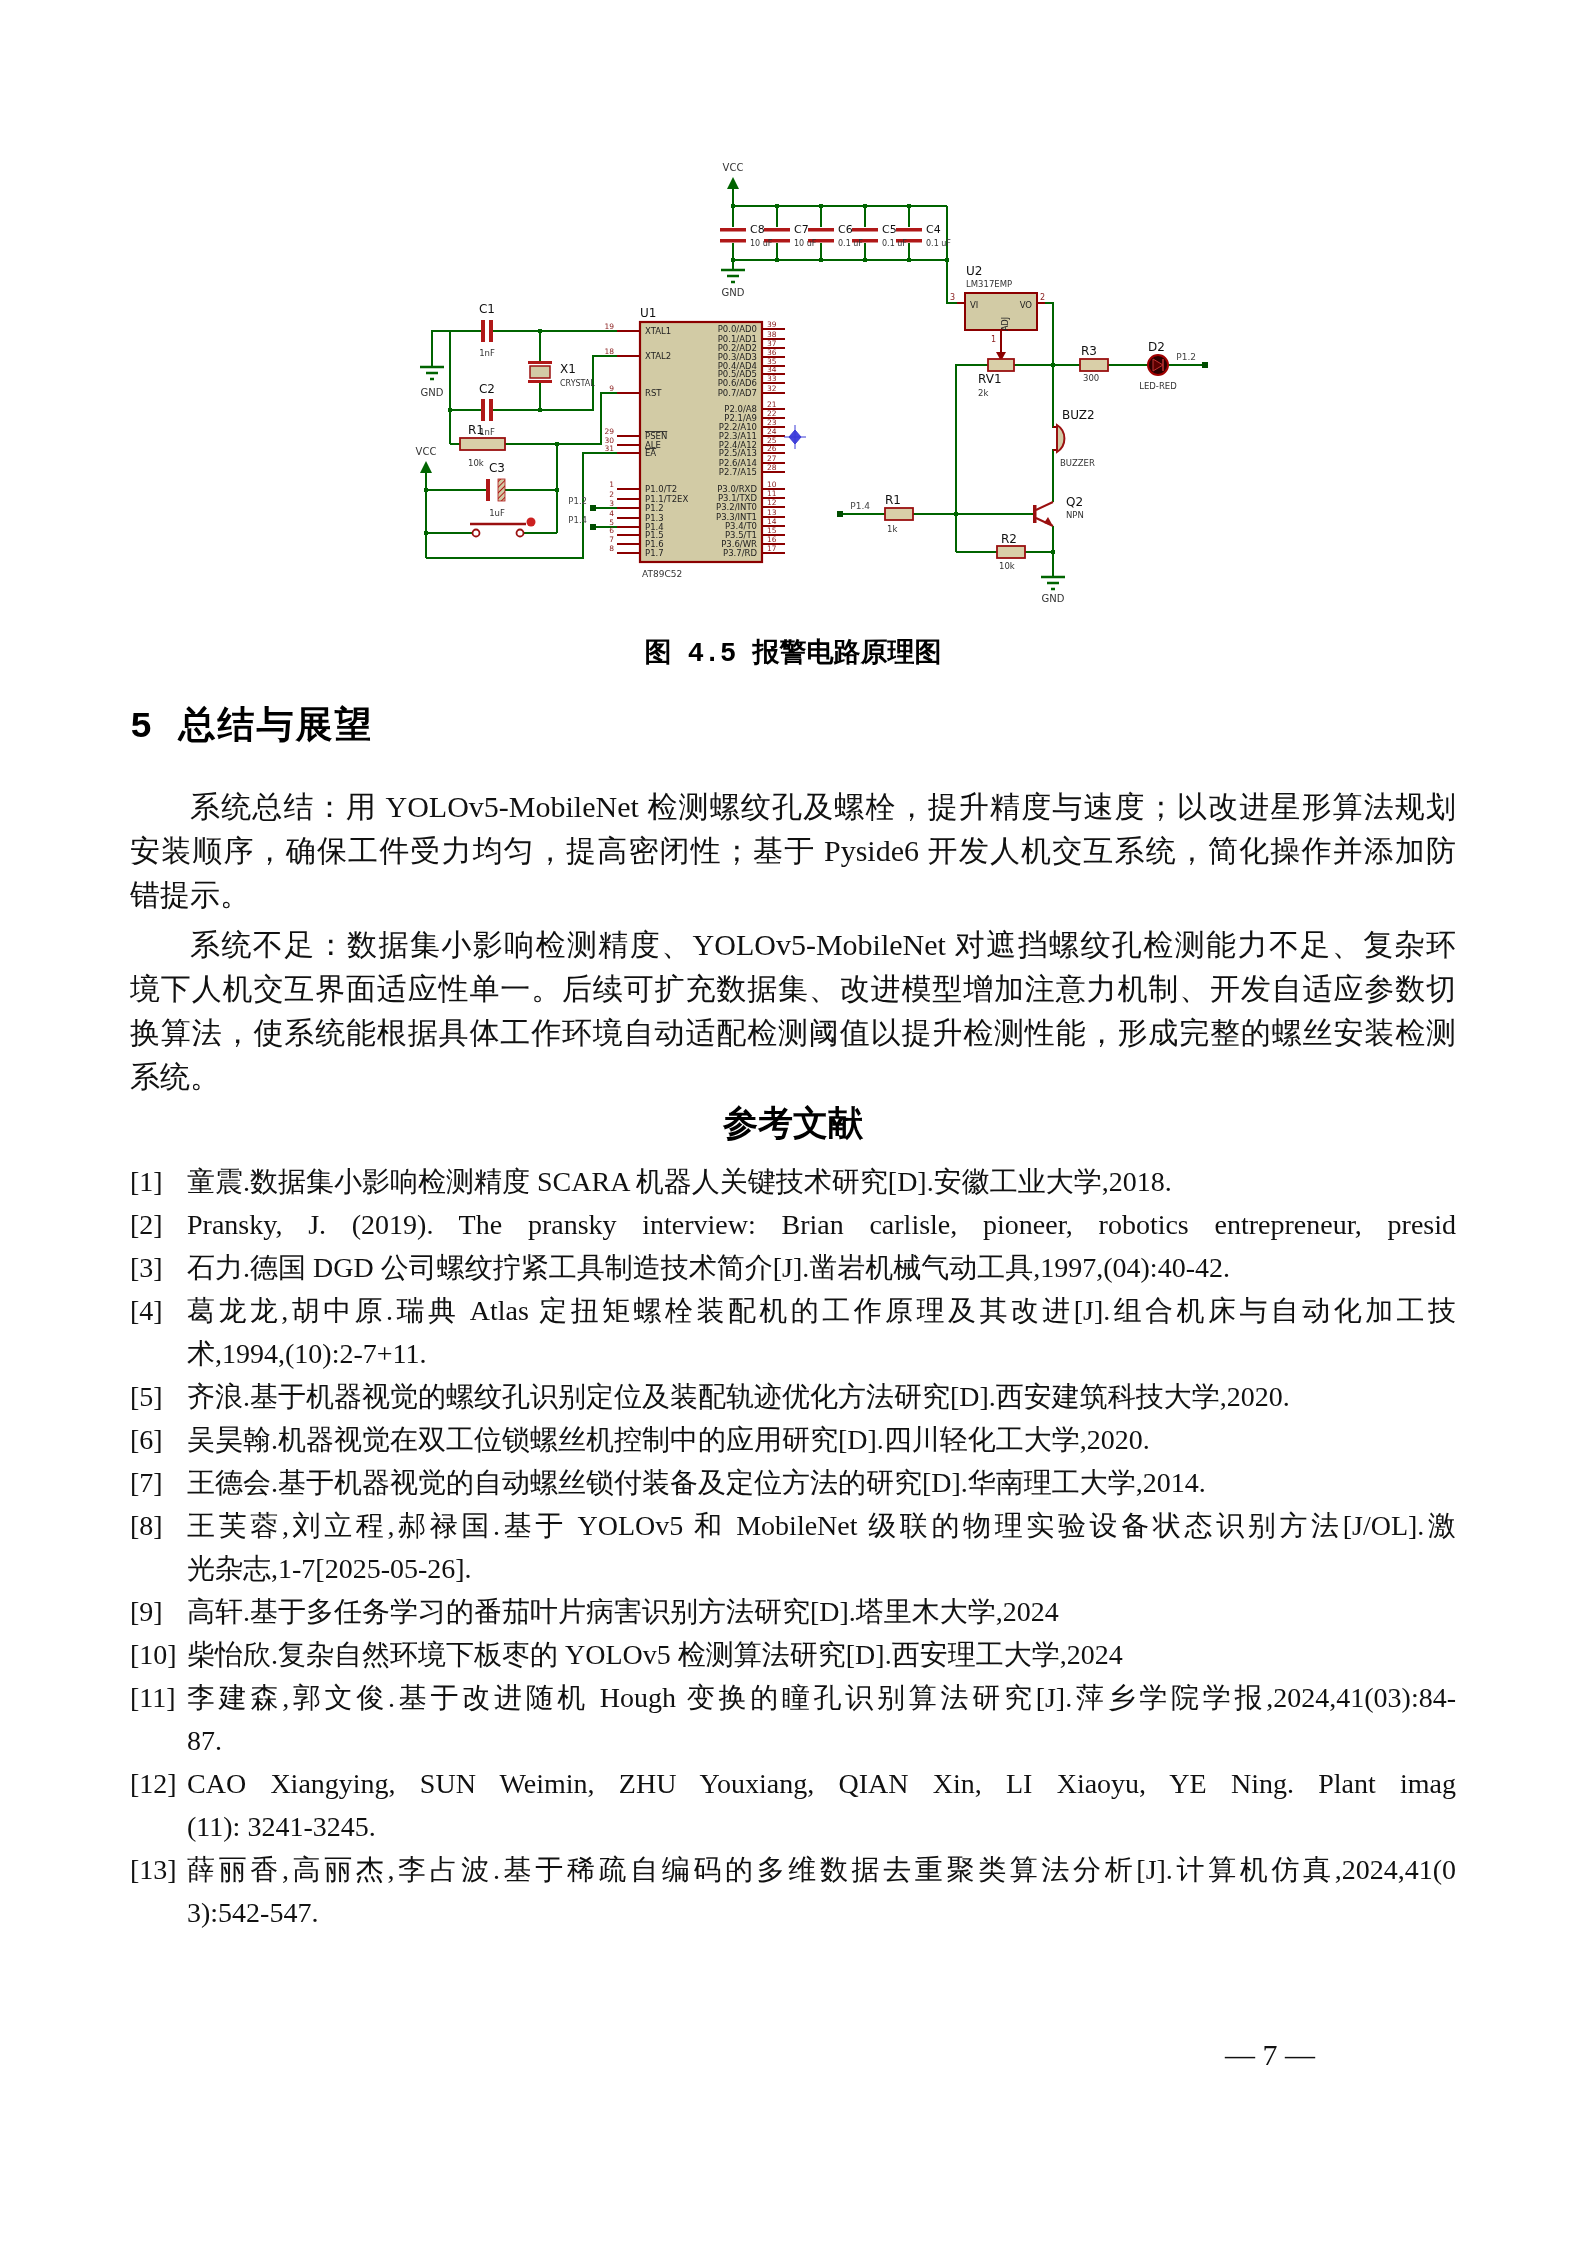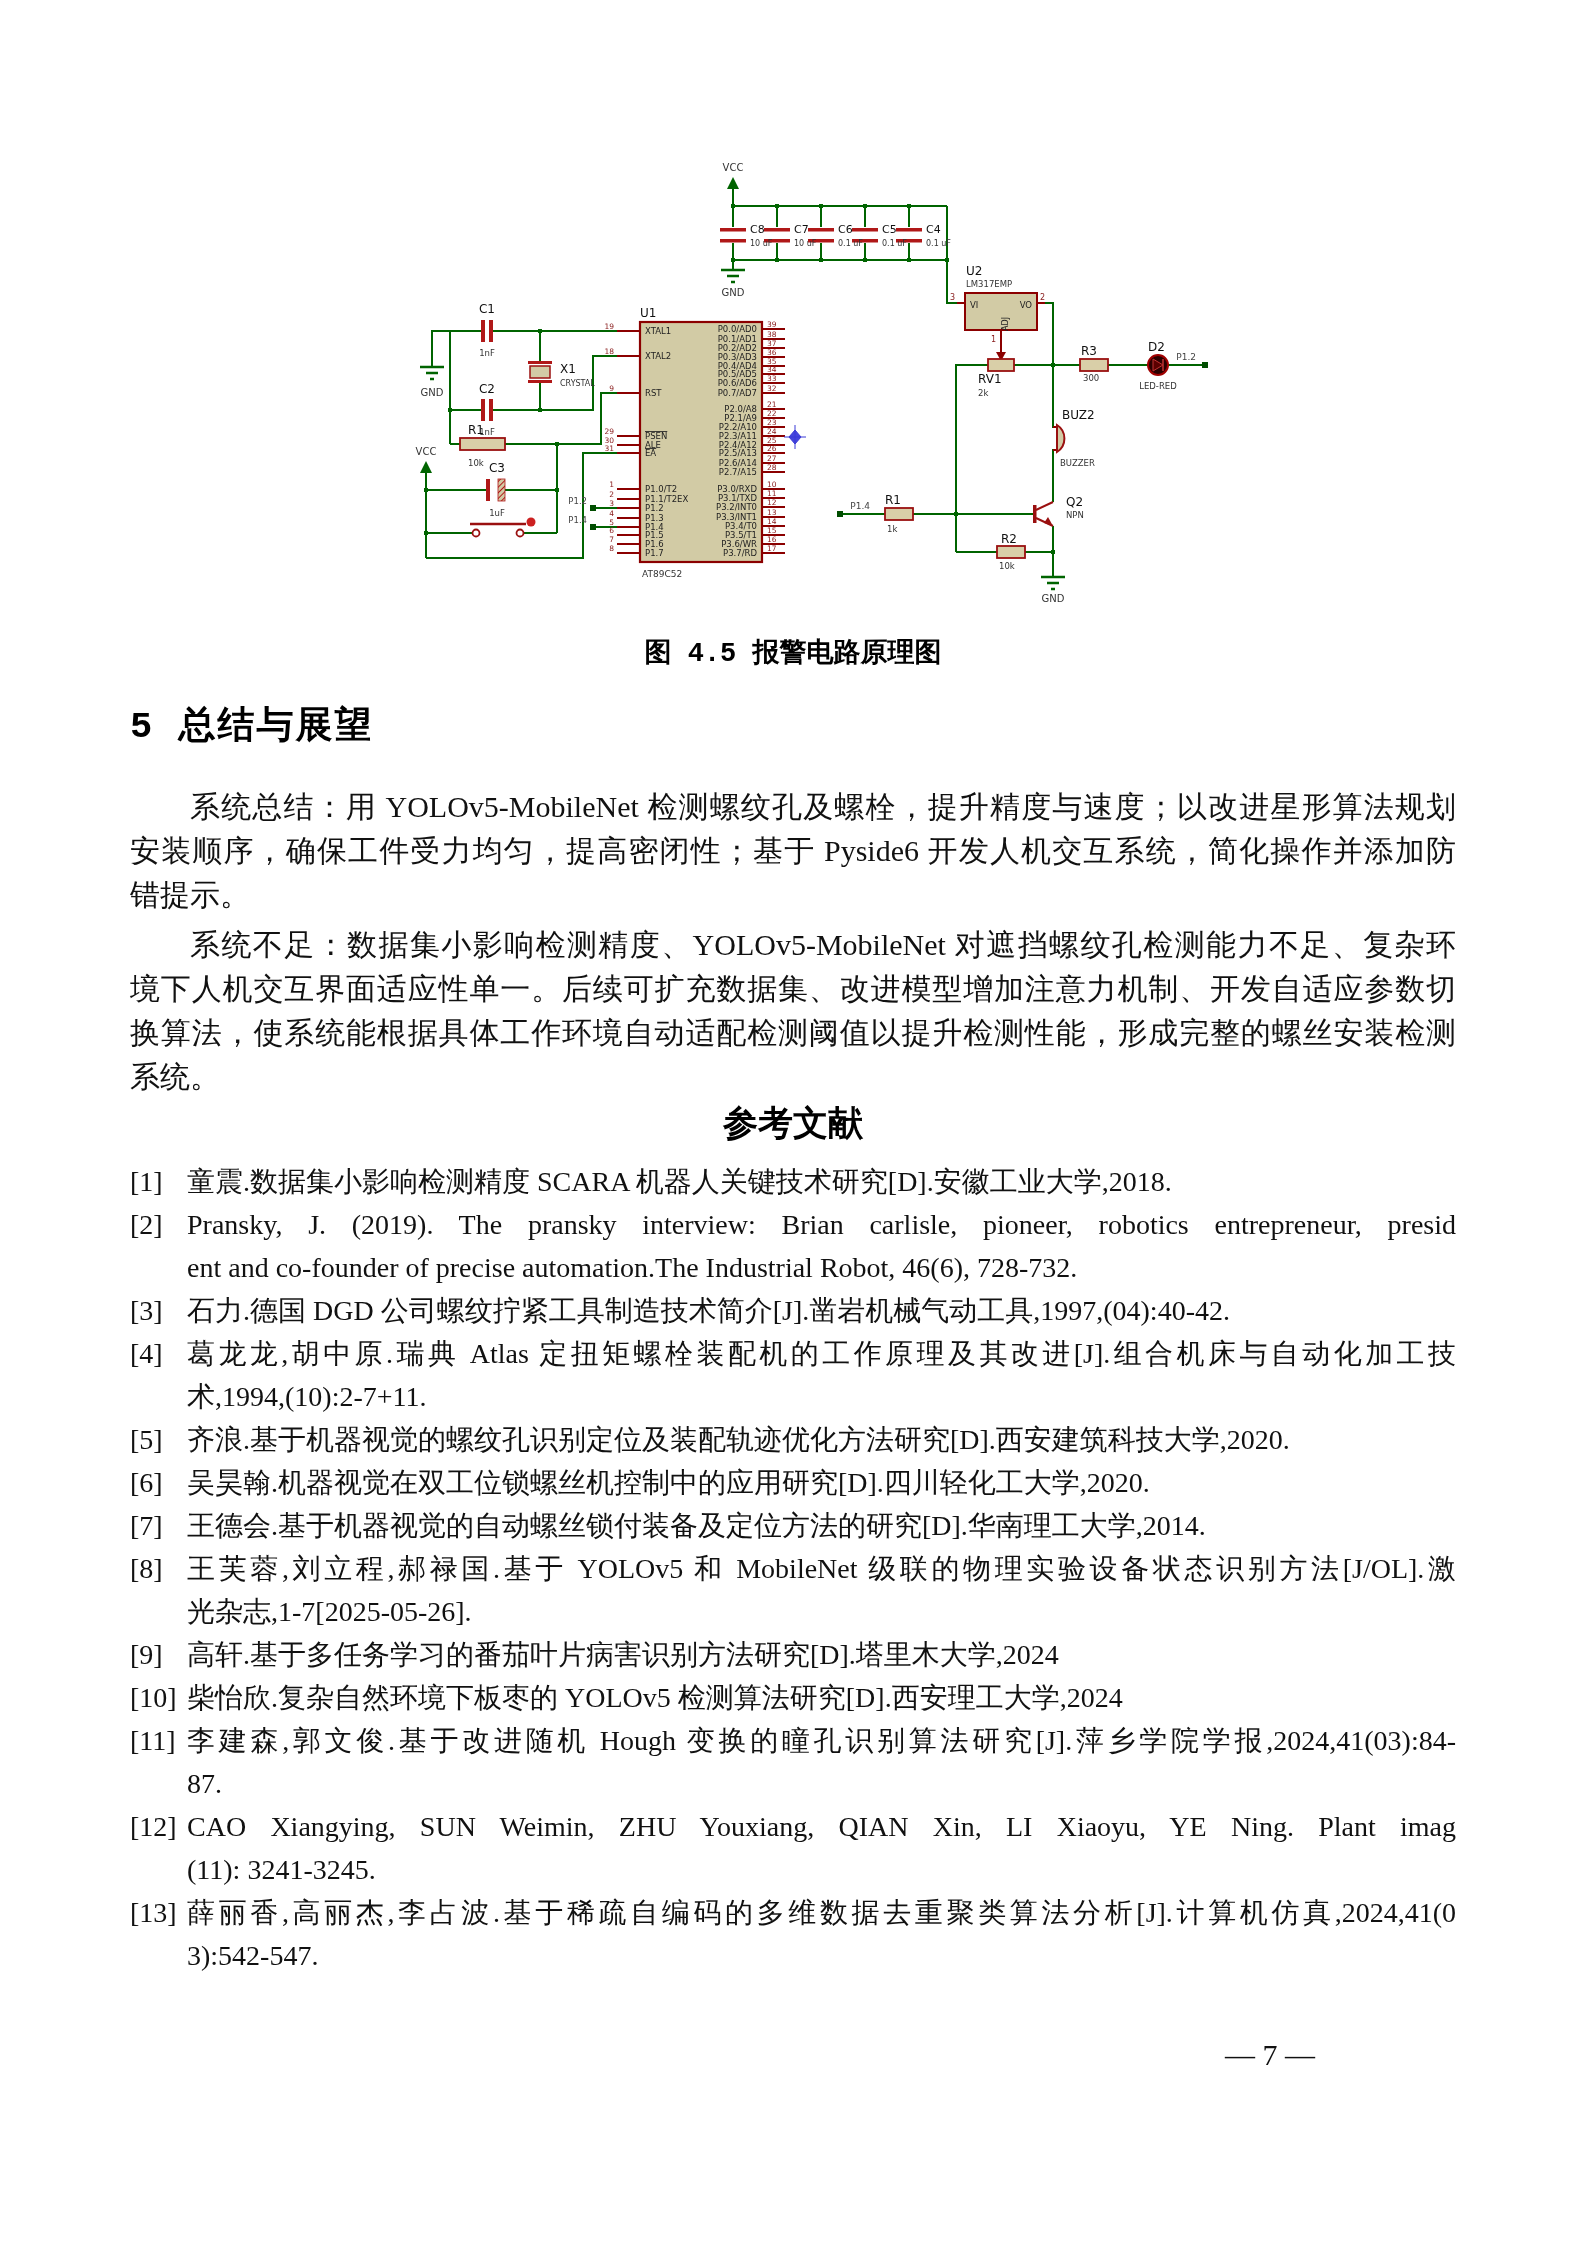--- a/index.html
+++ b/index.html
@@ -391,21 +391,20 @@
   <div class="refs">
 
     <div class="ref-item">
       <span class="ref-marker">[1]</span>
       <div class="rline">童震.数据集小影响检测精度 SCARA 机器人关键技术研究[D].安徽工业大学,2018.</div>
     </div>
 
     <div class="ref-item">
       <span class="ref-marker">[2]</span>
       <div class="rline just">Pransky, J. (2019). The pransky interview: Brian carlisle, pioneer, robotics entrepreneur, presid</div>
-      <div class="rline">ent and co-founder of precise automation.The Industrial Robot, 46(6), 728-732.</div>
     </div>
 
     <div class="ref-item">
       <span class="ref-marker">[3]</span>
       <div class="rline">石力.德国 DGD 公司螺纹拧紧工具制造技术简介[J].凿岩机械气动工具,1997,(04):40-42.</div>
     </div>
 
     <div class="ref-item">
       <span class="ref-marker">[4]</span>
       <div class="rline just">葛龙龙,胡中原.瑞典 Atlas 定扭矩螺栓装配机的工作原理及其改进[J].组合机床与自动化加工技</div>

